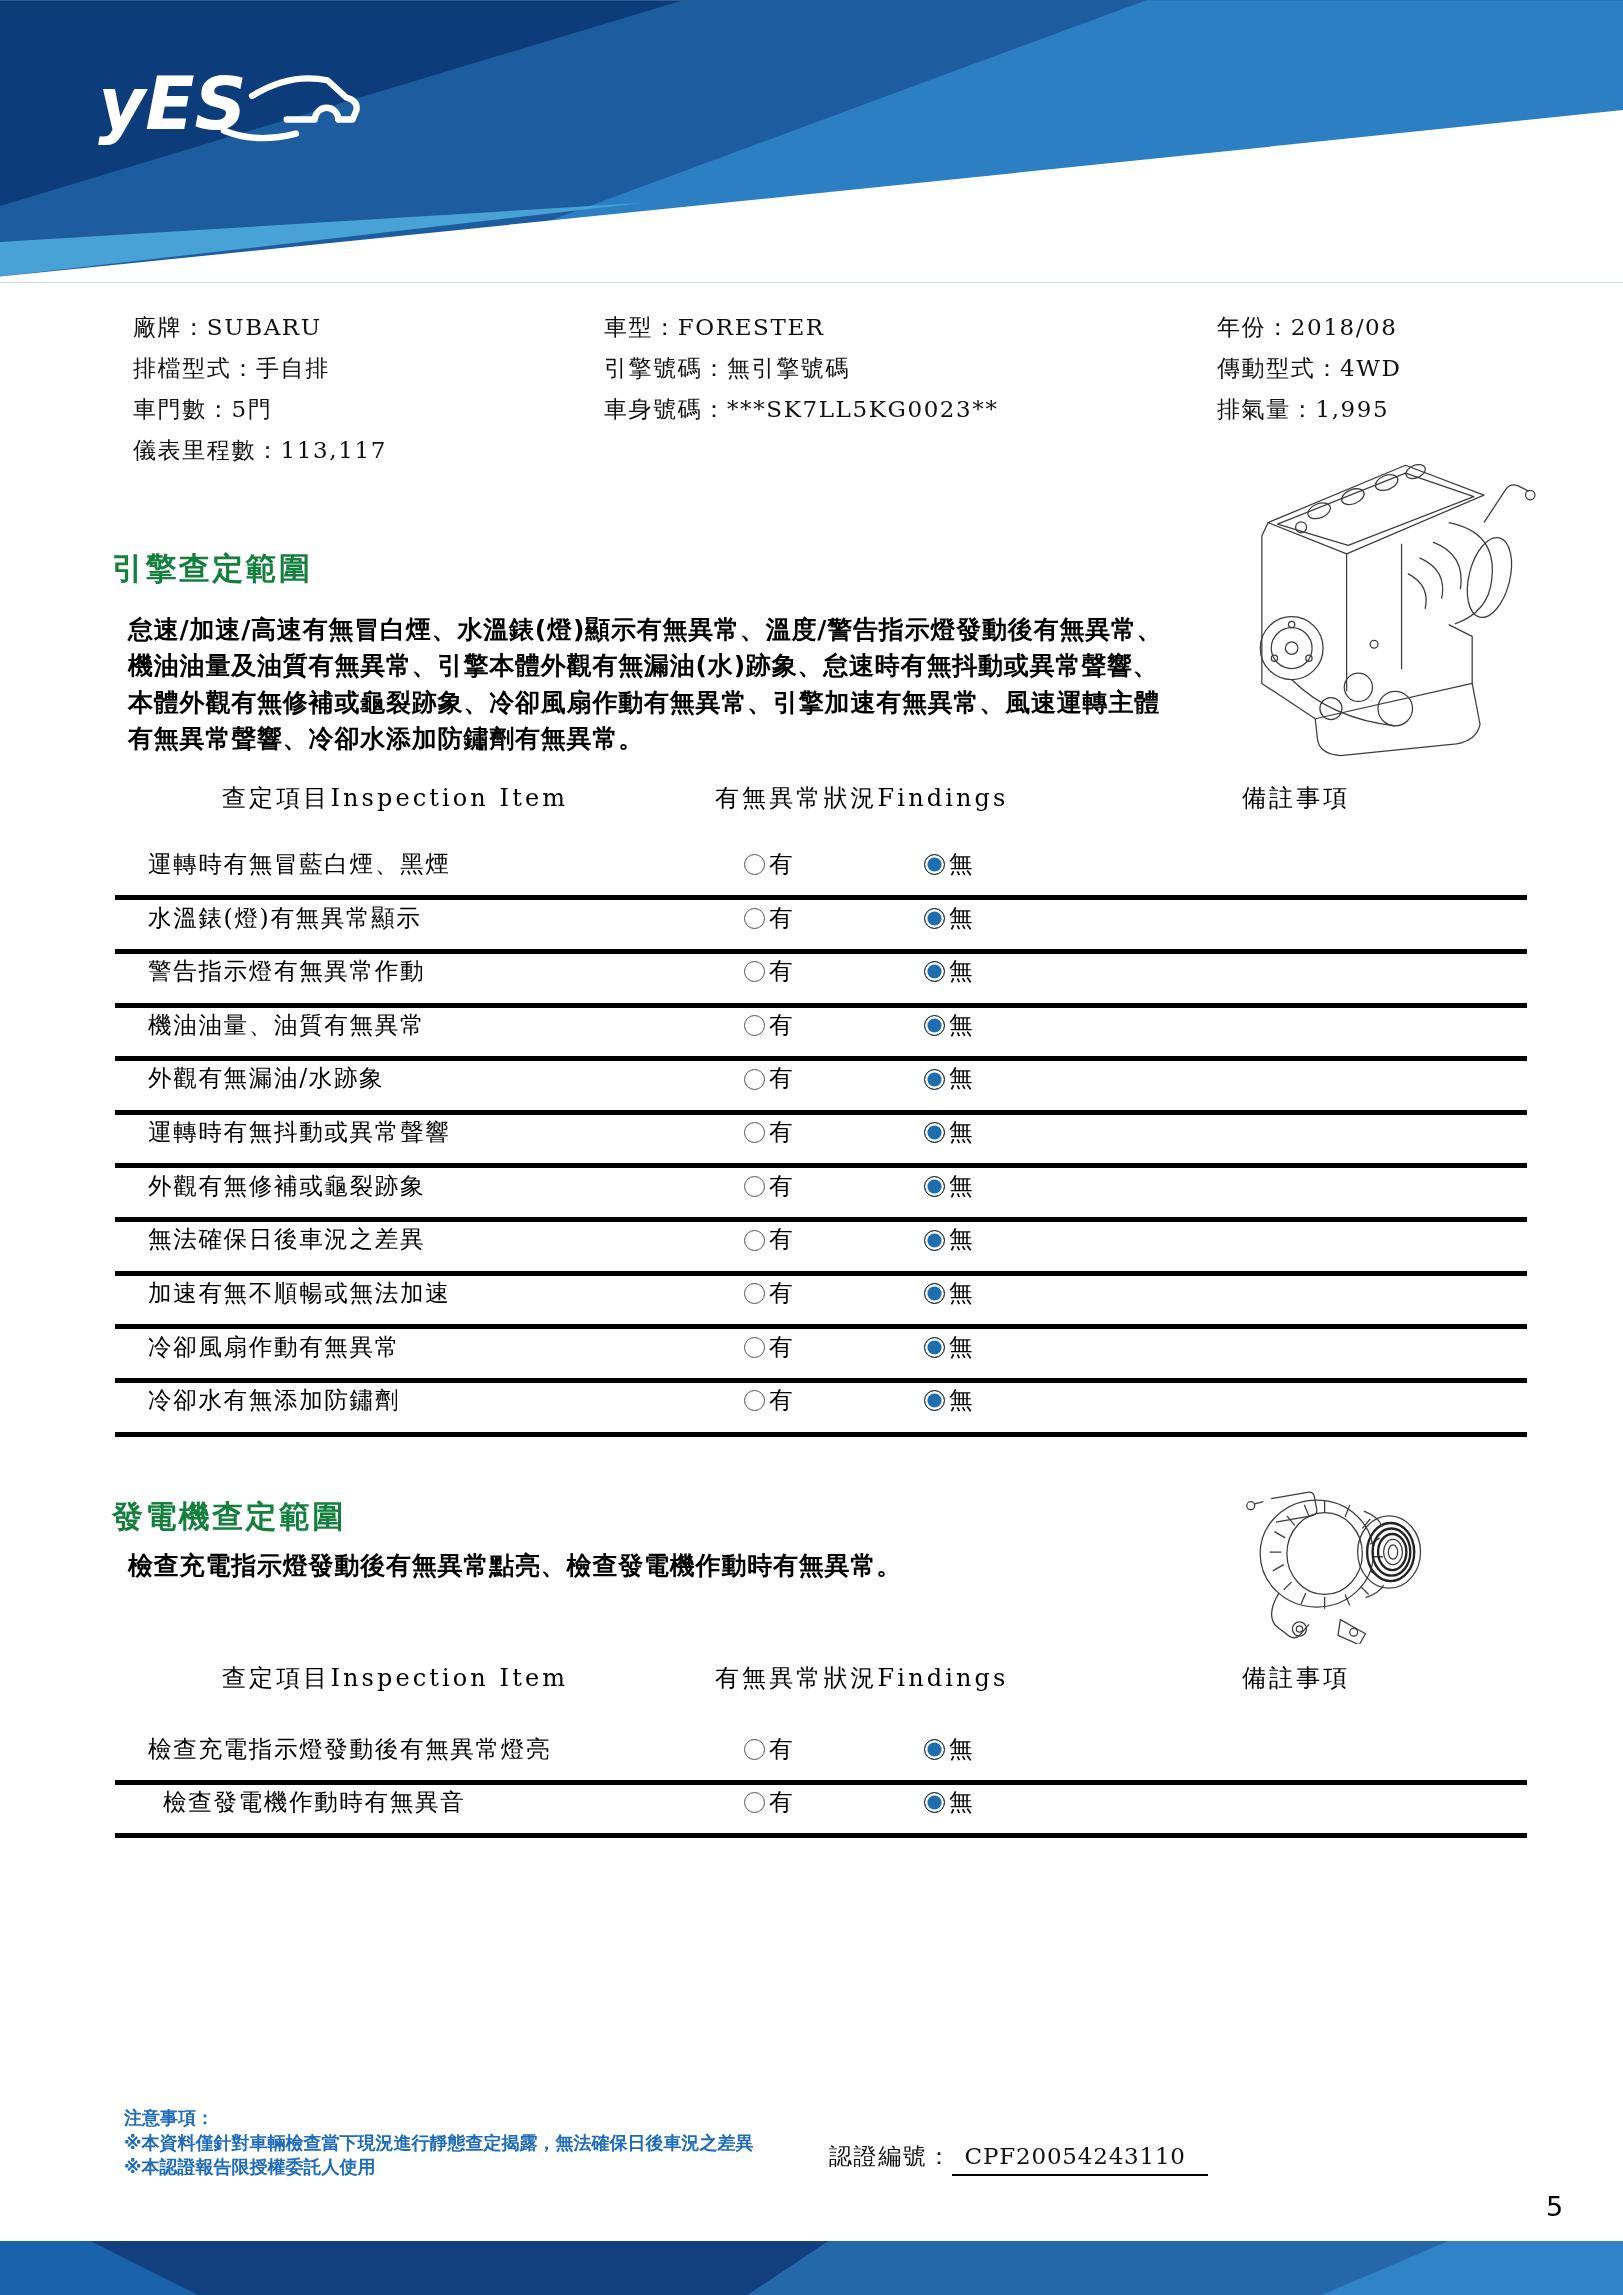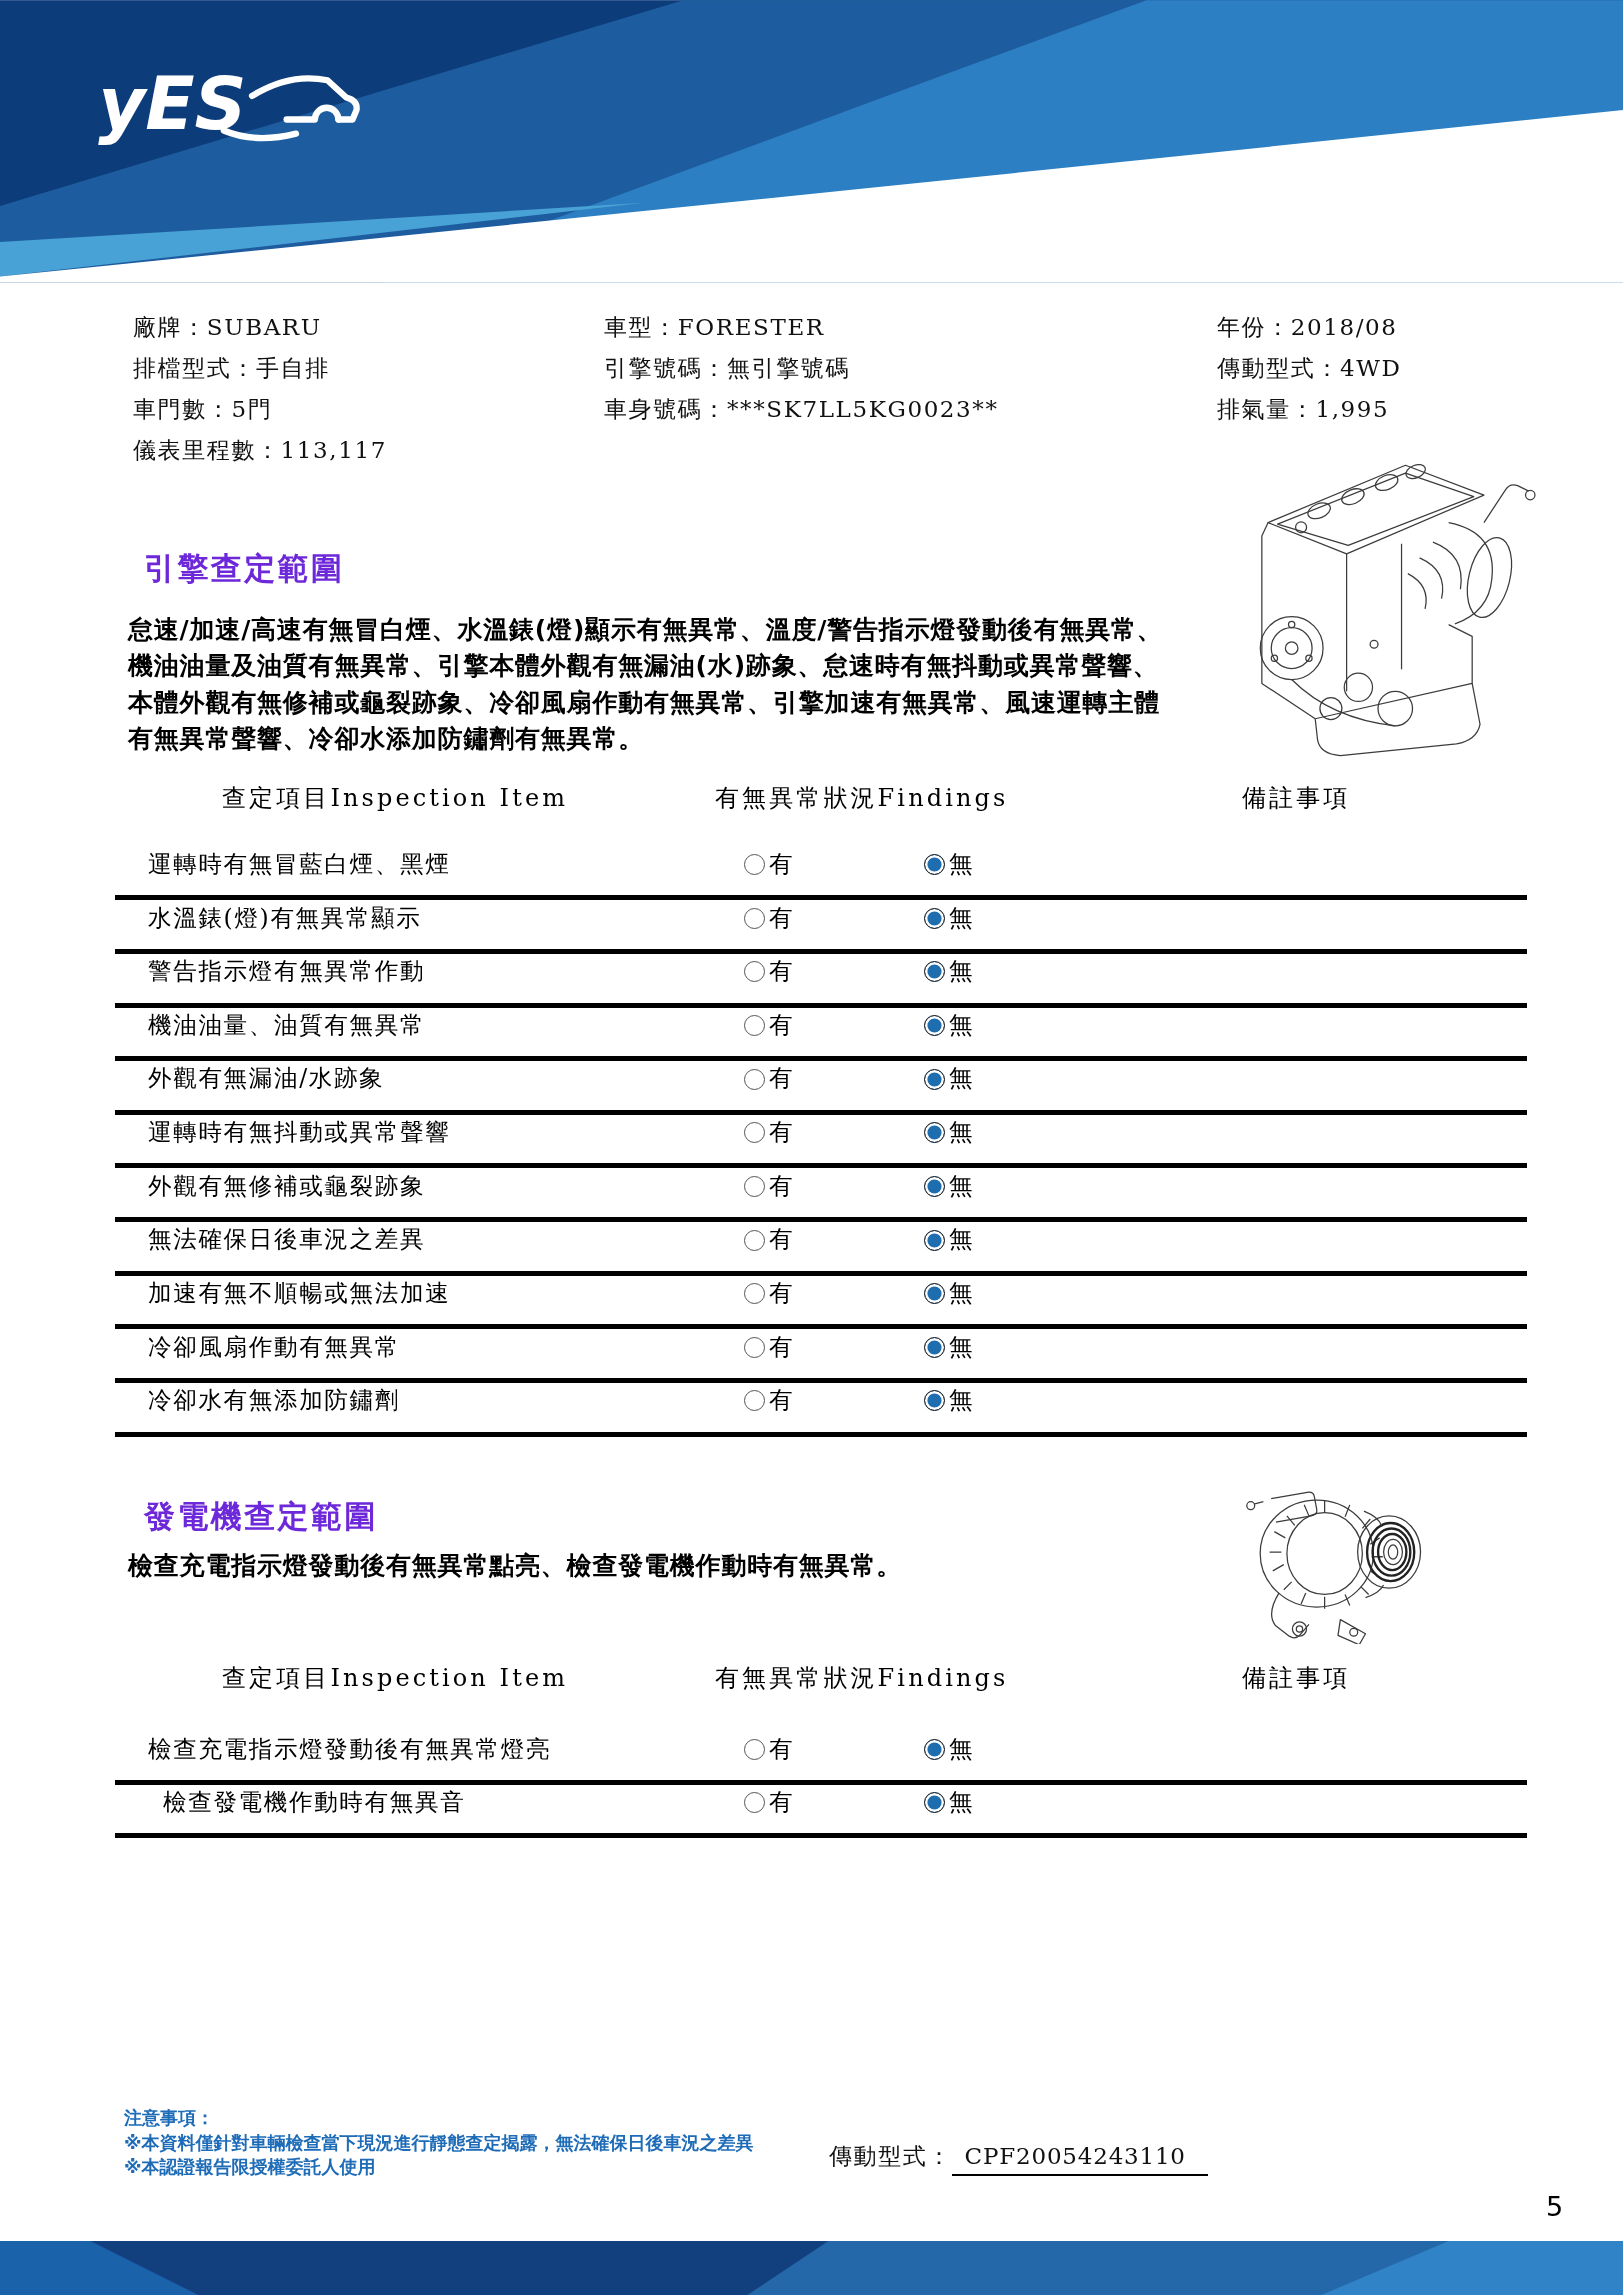--- a/index.html
+++ b/index.html
@@ -14,23 +14,23 @@
     font-family:"DejaVu Sans","Liberation Sans",sans-serif;
     font-weight:bold; font-size:50px; color:#ffffff; letter-spacing:3.9px; white-space:nowrap;
   }
   
   .vline{
     position:absolute; height:31px; line-height:31px; font-size:23px;
     letter-spacing:1.6px; white-space:nowrap;
   }
   
   .sec-title{
-    position:absolute; left:144px; height:36px; line-height:36px;
+    position:absolute; left:112px; height:36px; line-height:36px;
     font-family:"DejaVu Sans","Liberation Sans",sans-serif; font-weight:bold;
-    font-size:31px; color:#6d28d9; letter-spacing:2.4px; white-space:nowrap;
+    font-size:31px; color:#15803d; letter-spacing:2.4px; white-space:nowrap;
   }
   
   .para{
     position:absolute; left:128px; height:36px; line-height:36px;
     font-family:"DejaVu Sans","Liberation Sans",sans-serif; font-weight:bold;
     font-size:25px; color:#000; letter-spacing:0.8px; white-space:nowrap;
   }
   
   .th{
     position:absolute; height:31px; line-height:31px; font-size:24px;
@@ -160,21 +160,21 @@
       <circle cx="96" cy="196" r="9"></circle>
       <circle cx="96" cy="196" r="4"></circle>
       <path d="M148,184 l32,18 l-8,14 l-27,-12 z"></path>
       <circle cx="165" cy="200" r="5"></circle>
       <path d="M178,46 q20,8 23,20 M180,156 q18,-6 23,-16"></path>
     </g>
   </svg>
 
   <div class="note" style="top:2106px">注意事項：</div>
   <div id="cert">
-    <span>傳動型式：</span><span class="num">CPF20054243110</span>
+    <span>認證編號：</span><span class="num">CPF20054243110</span>
   </div>
   <div id="page-num">5</div>
 
   <svg id="footer-svg" width="1623" height="55" viewBox="0 0 2067 70">
     <rect x="0" y="0" width="2067" height="70" fill="#123f7e"></rect>
     <polygon points="0,0 115,0 255,70 0,70" fill="#1a63ab"></polygon>
     <polygon points="1055,0 2067,0 2067,70 950,70" fill="#2568a9"></polygon>
     <polygon points="1845,0 2067,0 2067,70 1680,70" fill="#2f83c6"></polygon>
   </svg>
 

